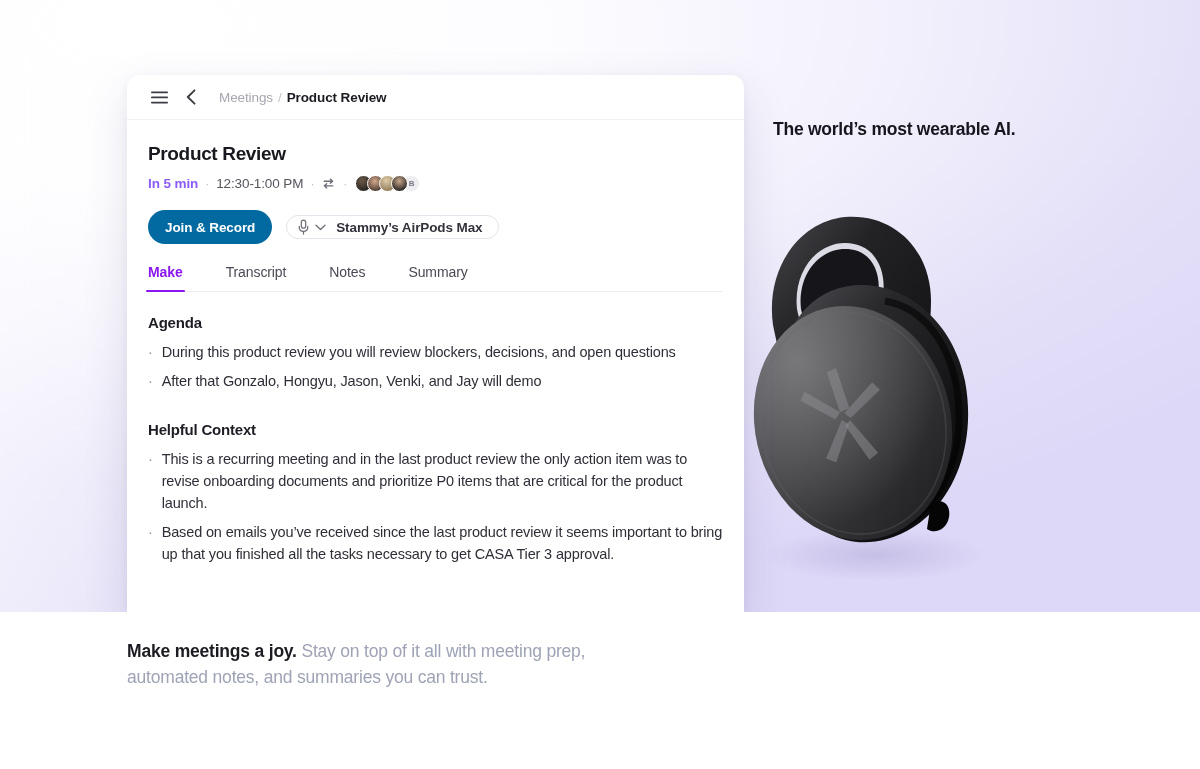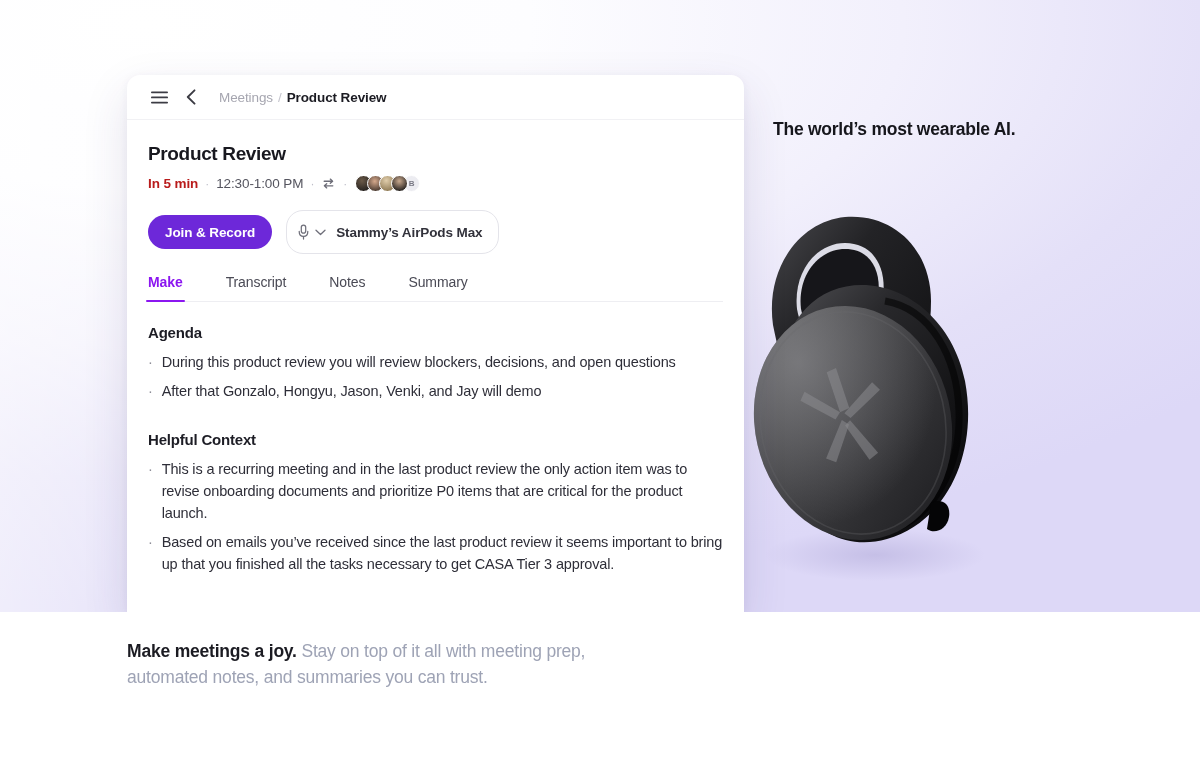--- a/index.html
+++ b/index.html
@@ -86,21 +86,21 @@
 
   .meeting-title {
     font-size: 19px; font-weight: 700; color: #18181f;
     letter-spacing: -.35px; line-height: 24px;
   }
 
   .meta-row {
     display: flex; align-items: center; gap: 7px;
     margin-top: 9px; font-size: 13.5px; letter-spacing: -.1px;
   }
-  .meta-soon { color: #b91c1c; font-weight: 700; }
+  .meta-soon { color: #8b5cf6; font-weight: 700; }
   .meta-dot { color: #bfbfc9; font-size: 12px; }
   .meta-time { color: #55555f; font-weight: 400; }
   .meta-recur { color: #6d6d78; display: flex; align-items: center; }
 
   .avatars { display: flex; align-items: center; margin-left: 1px; }
   .av {
     width: 17px; height: 17px; border-radius: 50%;
     border: 1.6px solid #ffffff; margin-left: -5px;
     background-size: cover; position: relative;
   }
@@ -108,26 +108,26 @@
   .av-init {
     width: 17px; height: 17px; border-radius: 50%; margin-left: -5px;
     border: 1.6px solid #ffffff; background: #ececf1; color: #7a7a86;
     font-size: 8px; font-weight: 600; display: flex;
     align-items: center; justify-content: center;
   }
 
   .action-row { display: flex; align-items: center; gap: 14px; margin-top: 18px; }
   .btn-join {
     height: 34px; padding: 0 17px; border: none; border-radius: 17px;
-    background: #6d28d9; color: #ffffff; font-size: 13.5px; font-weight: 700;
+    background: #0369a1; color: #ffffff; font-size: 13.5px; font-weight: 700;
     letter-spacing: -.1px; cursor: pointer; font-family: inherit;
     display: flex; align-items: center;
   }
   .mic-select {
-    height: 44px; padding: 0 15px 0 11px; border: 1px solid #e4e4ea;
+    height: 24px; padding: 0 15px 0 11px; border: 1px solid #e4e4ea;
     border-radius: 17px; background: #ffffff; display: flex;
     align-items: center; gap: 6px; cursor: pointer;
   }
   .mic-label {
     font-size: 13.5px; color: #32323b; font-weight: 600;
     letter-spacing: -.1px; margin-left: 4px;
   }
 
   .tabs {
     display: flex; gap: 0; margin-top: 20px;

